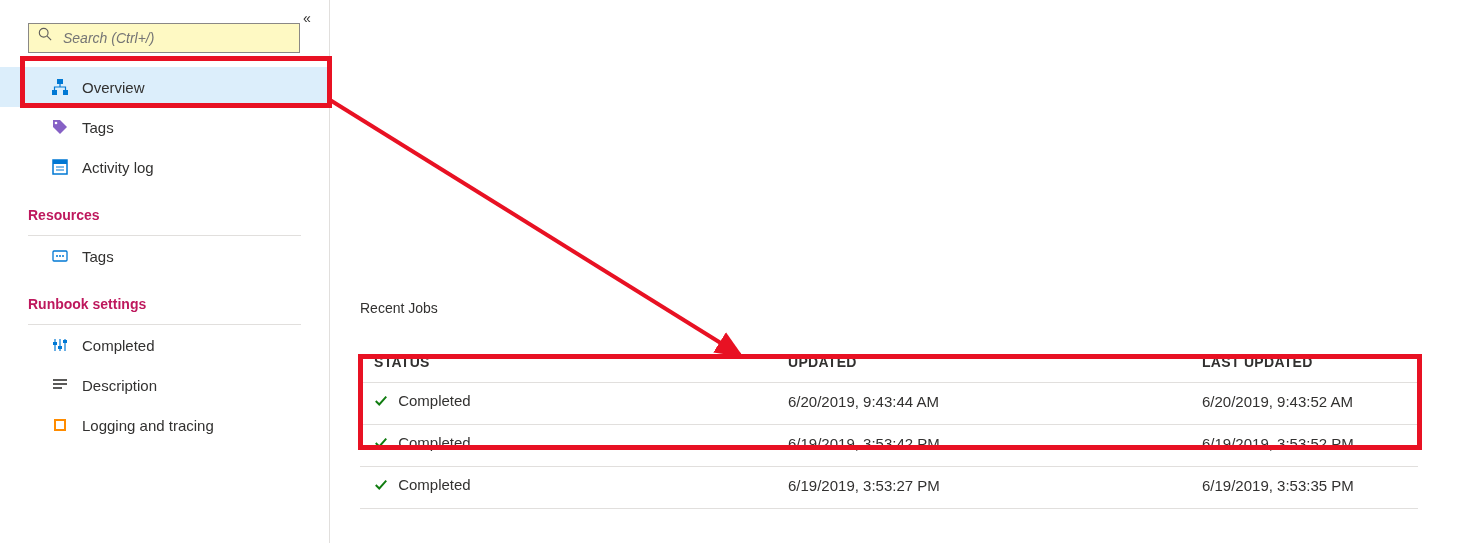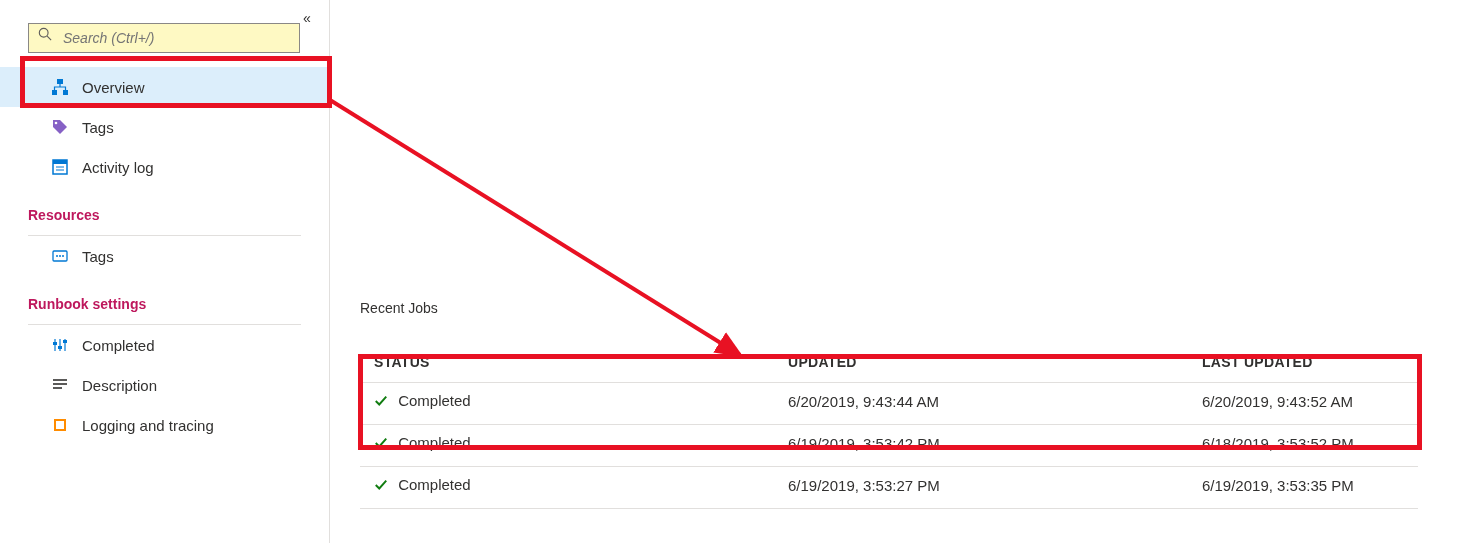--- a/index.html
+++ b/index.html
@@ -278,21 +278,21 @@
       <tr>
         <td>
           <span class="check-icon">
             <svg width="14" height="14" viewBox="0 0 16 16">
                 <path d="M2 8l4 4 8-9" fill="none" stroke="#107c10" stroke-width="2.2"></path>
               </svg>
           </span>
           <span>Completed</span>
         </td>
         <td>6/19/2019, 3:53:42 PM</td>
-        <td>6/18/2019, 3:53:52 PM</td>
+        <td>6/19/2019, 3:53:52 PM</td>
       </tr>
       <tr>
         <td>
           <span class="check-icon">
             <svg width="14" height="14" viewBox="0 0 16 16">
                 <path d="M2 8l4 4 8-9" fill="none" stroke="#107c10" stroke-width="2.2"></path>
               </svg>
           </span>
           <span>Completed</span>
         </td>

